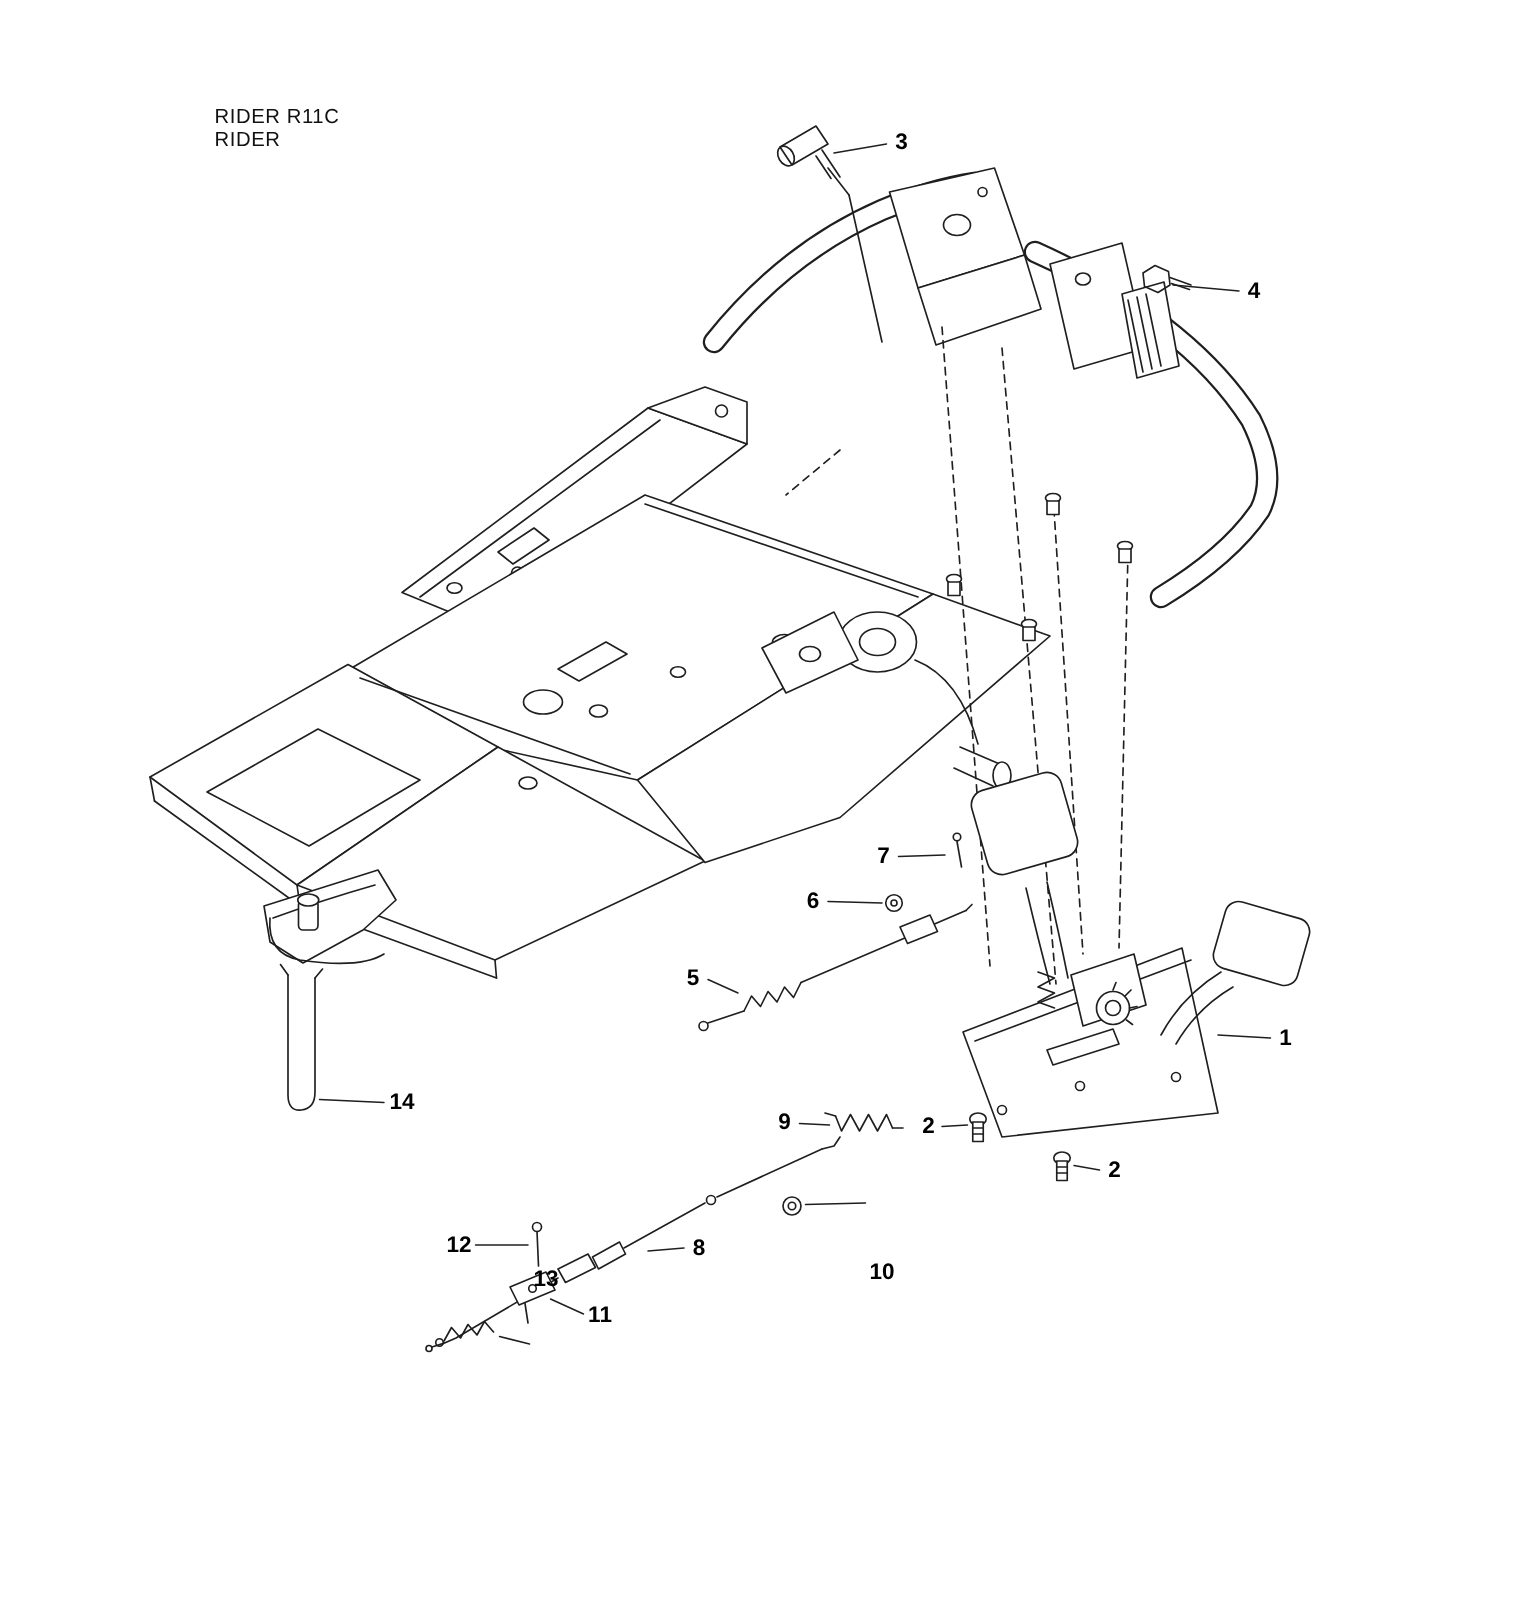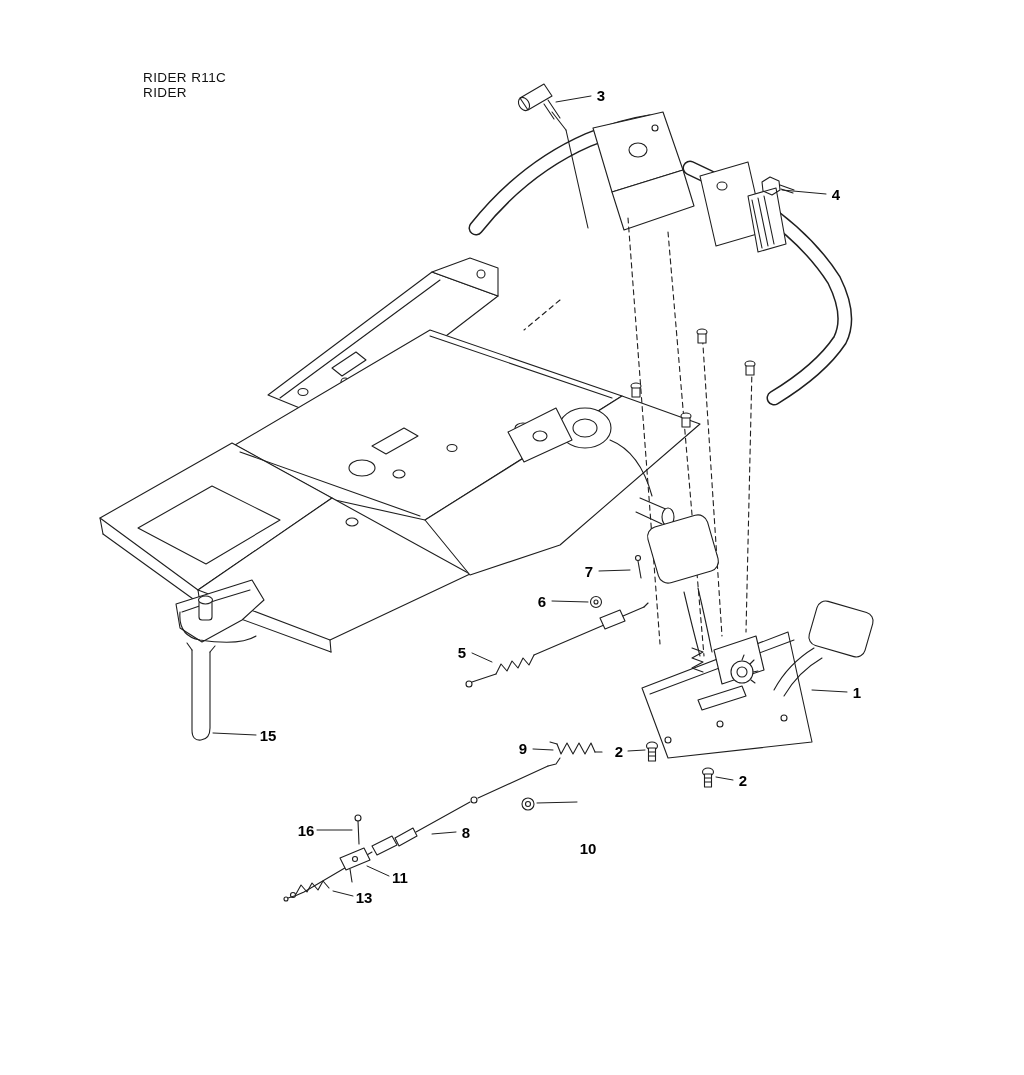--- a/index.html
+++ b/index.html
@@ -261,24 +261,24 @@
     </g>
   </svg>
 
   <div id="callout-layer">
       <div class="callout" style="left: 601px; top: 95px;">3</div>
       <div class="callout" style="left: 836px; top: 194px;">4</div>
       <div class="callout" style="left: 857px; top: 692px;">1</div>
       <div class="callout" style="left: 589px; top: 571px;">7</div>
       <div class="callout" style="left: 542px; top: 601px;">6</div>
       <div class="callout" style="left: 462px; top: 652px;">5</div>
-      <div class="callout" style="left: 268px; top: 735px;">15</div>
+      <div class="callout" style="left: 268px; top: 735px;">14</div>
       <div class="callout" style="left: 523px; top: 748px;">9</div>
       <div class="callout" style="left: 619px; top: 751px;">2</div>
       <div class="callout" style="left: 743px; top: 780px;">2</div>
       <div class="callout" style="left: 588px; top: 848px;">10</div>
       <div class="callout" style="left: 466px; top: 832px;">8</div>
-      <div class="callout" style="left: 306px; top: 830px;">16</div>
+      <div class="callout" style="left: 306px; top: 830px;">12</div>
       <div class="callout" style="left: 400px; top: 877px; text-align: right;">11</div>
-      <div class="callout" style="left: 364px; top: 897px;">13</div>
+      <div class="callout" style="left: 364px; top: 853px;">13</div>
     </div>
 
 </div>
 
 </body></html>

